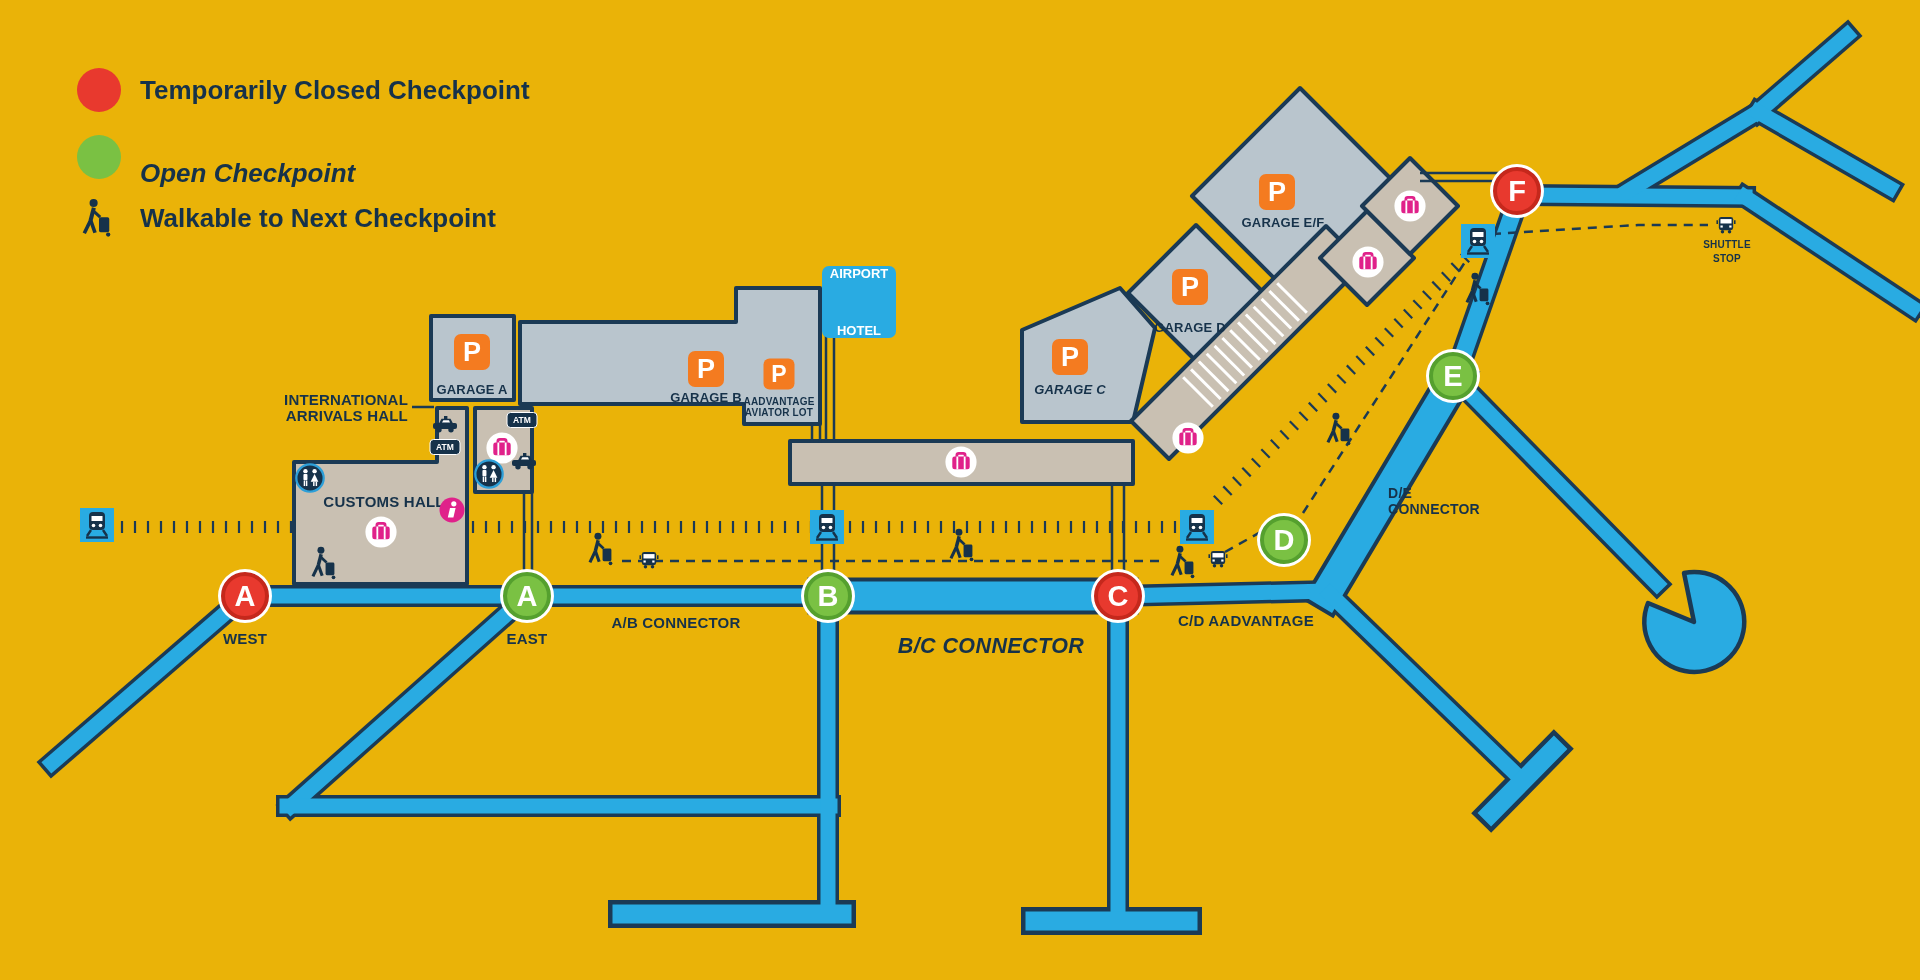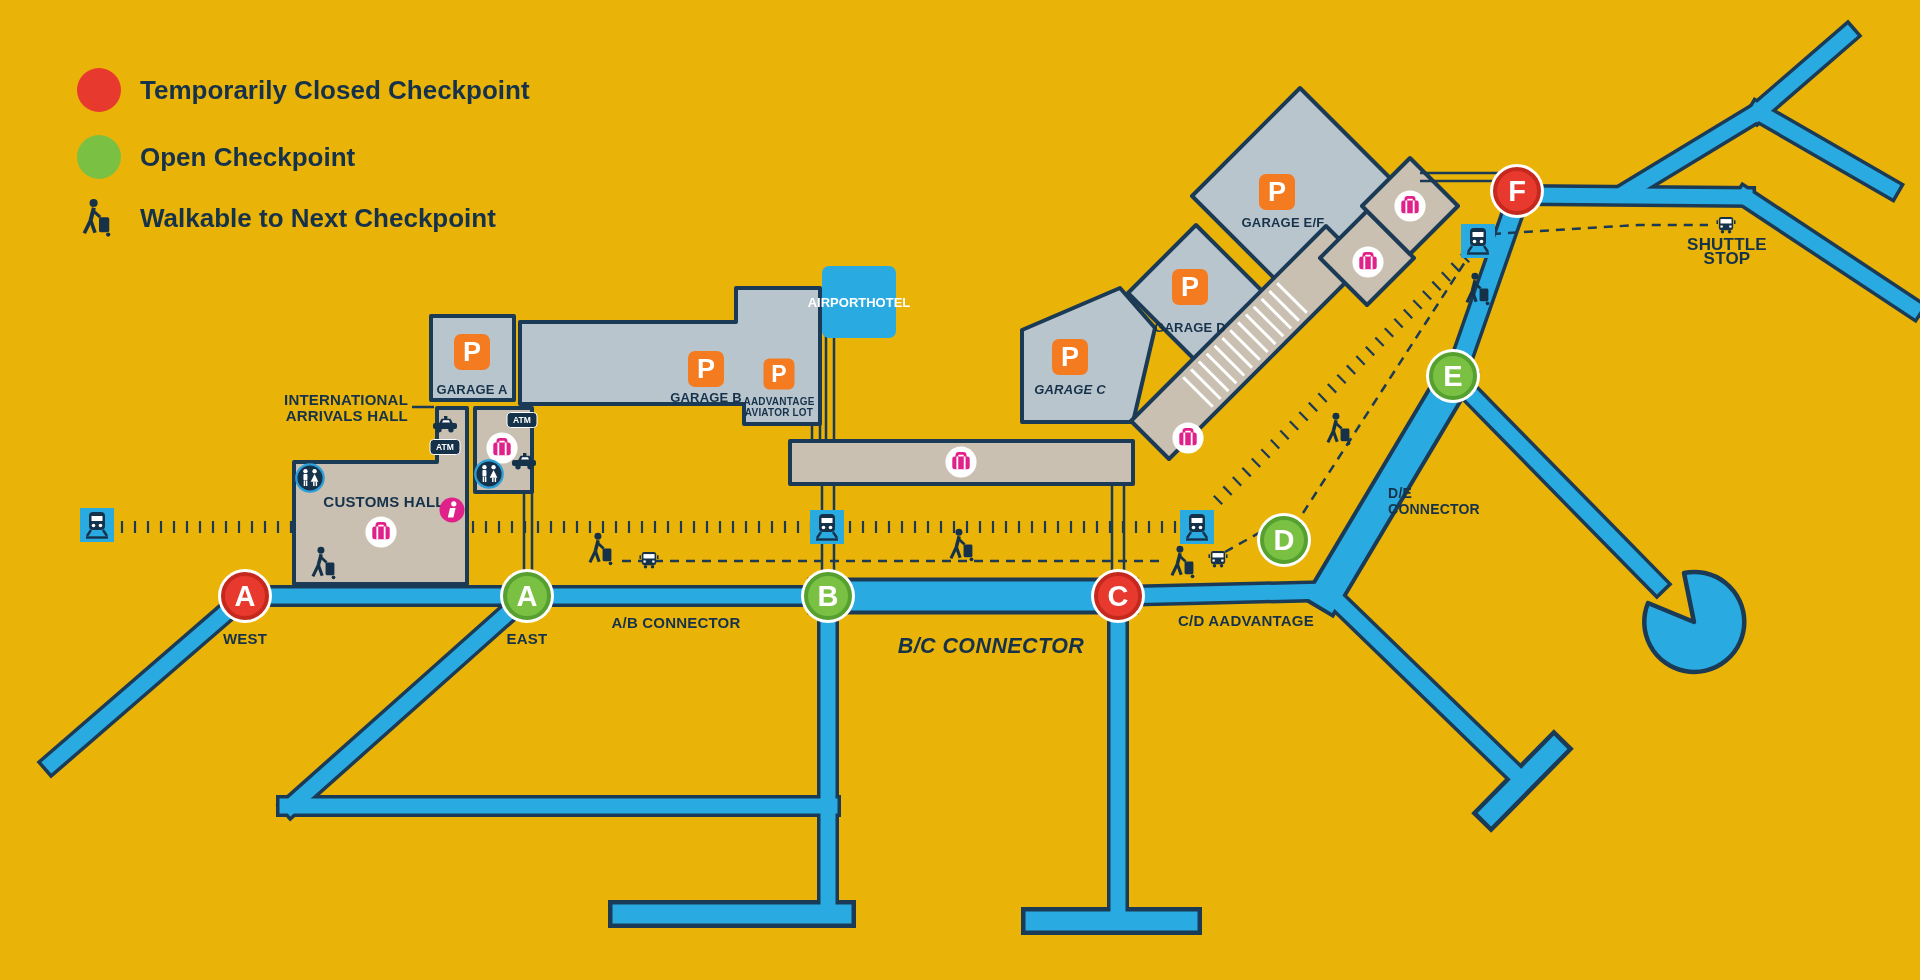--- a/index.html
+++ b/index.html
@@ -7,37 +7,37 @@
        font-family:"Liberation Sans", sans-serif;}
   #base{position:absolute;left:0;top:0;}
   .overlay{position:absolute;left:0;top:0;width:100%;height:100%;}
   .lbl{position:absolute;font-weight:700;color:#16324a;white-space:nowrap;
        transform:translate(-50%,-50%);font-size:15px;letter-spacing:.2px;}
   .lbl.small{font-size:13px;}
   .lbl.big{font-size:21.5px;letter-spacing:.4px;}
   .lbl.tiny{font-size:10px;line-height:11px;text-align:center;}
   .lbl.two{line-height:16px;text-align:left;}
   .lbl.right{text-align:right;transform:translate(-100%,-50%);}
-  .lbl.shuttle{font-size:17px;line-height:13.5px;text-align:center;}
+  .lbl.shuttle{font-size:10px;line-height:13.5px;text-align:center;}
   .cp{position:absolute;width:48px;height:48px;border-radius:50%;display:flex;align-items:center;
       justify-content:center;color:#fff;font-weight:700;font-size:29px;box-sizing:border-box;
       box-shadow:0 0 0 3px #fff;transform:translate(-50%,-50%);z-index:6;}
   .cp.closed{background:#e8392e;border:4px solid #c5281c;}
   .cp.open{background:#7ac143;border:4px solid #55a02e;}
   .picon{position:absolute;width:36px;height:36px;background:#f47b20;border-radius:7px;color:#fff;
          font-weight:700;font-size:27px;display:flex;align-items:center;justify-content:center;
          transform:translate(-50%,-50%);z-index:4;}
   .picon.sm{width:31px;height:31px;font-size:23px;border-radius:6px;}
   .atm{position:absolute;background:#16324a;border:1.5px solid #fff;border-radius:4px;color:#fff;
        font-weight:700;font-size:8.5px;width:31px;height:16px;display:flex;align-items:center;
        justify-content:center;transform:translate(-50%,-50%);box-sizing:border-box;z-index:4;}
   .ic{position:absolute;transform:translate(-50%,-50%);z-index:5;}
   .hotel{position:absolute;left:822px;top:266px;width:74px;height:72px;background:#29abe2;border-radius:7px;
          color:#fff;font-weight:700;font-size:13px;line-height:15px;text-align:center;display:flex;
-         align-items:center;justify-content:center;z-index:4;}
+         flex-direction:column;align-items:center;justify-content:space-between;z-index:4;}
   .legend-dot{position:absolute;width:44px;height:44px;border-radius:50%;transform:translate(0,-50%);}
   .legend-dot.closed{background:#e8392e;}
   .legend-dot.open{background:#7ac143;}
   .legend-label{position:absolute;left:140px;transform:translateY(-50%);font-size:26px;font-weight:700;
                 color:#16324a;white-space:nowrap;}
 </style>
 </head>
 <body>
 
 <svg width="0" height="0" style="position:absolute" aria-hidden="true">
@@ -315,21 +315,21 @@
         <line x1="412" y1="407" x2="434" y2="407" stroke="#1b3a55" stroke-width="2.5"></line>
       </g>
     </svg>
 
   <div class="overlay">
 
     <div>
       <div class="legend-dot closed" style="left:77px;top:90px;"></div>
       <div class="legend-label" style="top:90px;">Temporarily Closed Checkpoint</div>
       <div class="legend-dot open" style="left:77px;top:157px;"></div>
-      <div class="legend-label" style="top:157px;">Open Checkpoint</div>
+      <div class="legend-label" style="top:173px;font-style:italic;">Open Checkpoint</div>
       <svg class="ic" style="left:96px;top:219px;" width="36" height="43">
           <use href="#sym-walker"></use>
         </svg>
       <div class="legend-label" style="top:218px;">Walkable to Next Checkpoint</div>
     </div>
 
     <div class="lbl right" style="left:408px;top:408px;line-height:16px;">
       <div>INTERNATIONAL</div>
       <div>ARRIVALS HALL</div>
     </div>

